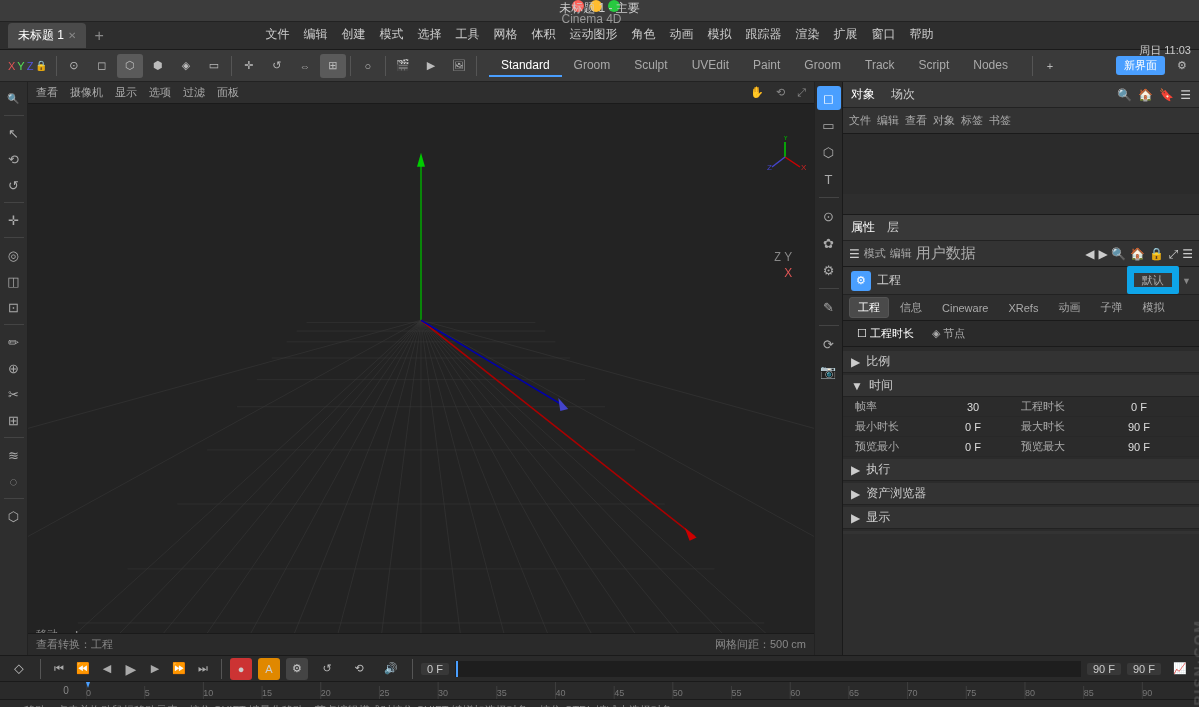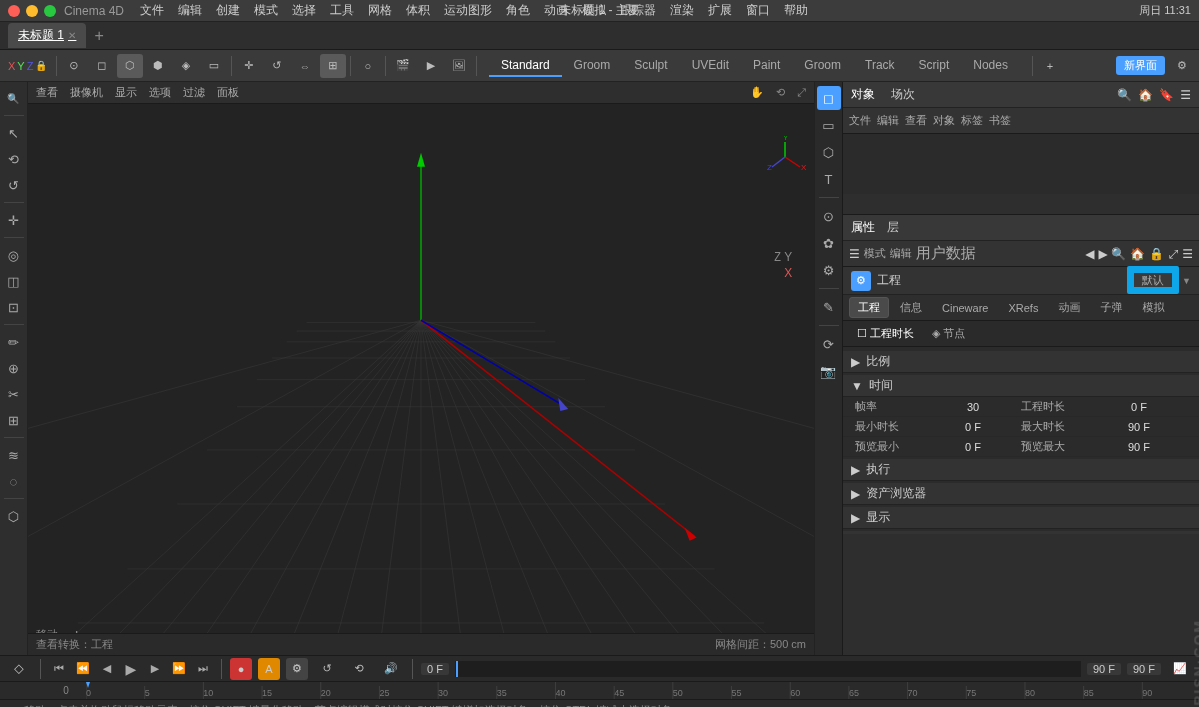--- a/index.html
+++ b/index.html
@@ -1,33 +1,33 @@
 <!DOCTYPE html>
 <html><head>
   <meta charset="utf-8">
   <style>
     * { margin: 0; padding: 0; box-sizing: border-box; }
     body { width: 1199px; height: 707px; background: #2b2b2b; font-family: -apple-system, "PingFang SC", "Microsoft YaHei", sans-serif; font-size: 12px; color: #ccc; overflow: hidden; user-select: none; }
 
     
-    .title-bar { height: 22px; background: #3c3c3c; display: flex; align-items: center; padding: 0 8px; border-bottom: 1px solid #222; }
+    .title-bar { height: 22px; background: #3c3c3c; display: flex; align-items: center; padding: 0 8px; border-bottom: 1px solid #222; flex-direction: column; }
     .title-bar-controls { display: flex; gap: 6px; margin-right: 8px; }
     .title-bar-btn { width: 12px; height: 12px; border-radius: 50%; border: none; cursor: pointer; }
     .btn-close { background: #ff5f57; }
     .btn-min { background: #ffbd2e; }
     .btn-max { background: #28c940; }
     .title-bar-app { color: #999; font-size: 12px; margin-right: 16px; }
     .title-bar-menu { display: flex; gap: 14px; color: #ccc; font-size: 12px; flex: 1; }
     .title-bar-menu span { cursor: pointer; }
     .title-bar-title { position: absolute; left: 50%; transform: translateX(-50%); font-size: 12px; color: #ccc; text-align: center; }
     .title-bar-right { margin-left: auto; display: flex; align-items: center; gap: 8px; font-size: 11px; color: #ccc; }
 
     
     .tab-bar { height: 28px; background: #2e2e2e; display: flex; align-items: center; padding: 0 8px; border-bottom: 1px solid #1a1a1a; }
-    .tab-item { display: flex; align-items: center; gap: 4px; padding: 4px 10px; font-size: 12px; color: #aaa; background: #383838; border-radius: 4px 4px 0 0; margin-right: 2px; cursor: pointer; text-decoration: underline; }
+    .tab-item { display: flex; align-items: center; gap: 4px; padding: 4px 10px; font-size: 12px; color: #aaa; background: #383838; border-radius: 4px 4px 0 0; margin-right: 2px; cursor: pointer; }
     .tab-item.active { background: #4a4a4a; color: #fff; }
     .tab-close { font-size: 10px; color: #888; }
     .tab-add { color: #888; font-size: 16px; cursor: pointer; padding: 0 6px; }
 
     
     .toolbar { height: 32px; background: #3a3a3a; display: flex; align-items: center; padding: 0 4px; border-bottom: 1px solid #222; gap: 2px; }
     .toolbar-btn { display: flex; align-items: center; justify-content: center; width: 26px; height: 24px; border-radius: 3px; cursor: pointer; color: #bbb; font-size: 11px; background: transparent; }
     .toolbar-btn.active { background: #5a5a5a; }
     .toolbar-sep { width: 1px; height: 20px; background: #555; margin: 0 2px; }
     .toolbar-mode-tabs { display: flex; gap: 0; margin: 0 8px; }
@@ -140,21 +140,21 @@
     <span>动画</span>
     <span>模拟</span>
     <span>跟踪器</span>
     <span>渲染</span>
     <span>扩展</span>
     <span>窗口</span>
     <span>帮助</span>
   </div>
   <div class="title-bar-title">未标题 1 - 主要</div>
   <div class="title-bar-right">
-    <span>周日 11:31</span>
+    <span>周日 11:03</span>
   </div>
 </div>
 
 <div class="tab-bar">
   <div class="tab-item active">
     <span>未标题 1</span>
     <span class="tab-close">✕</span>
   </div>
   <span class="tab-add">+</span>
 </div>

